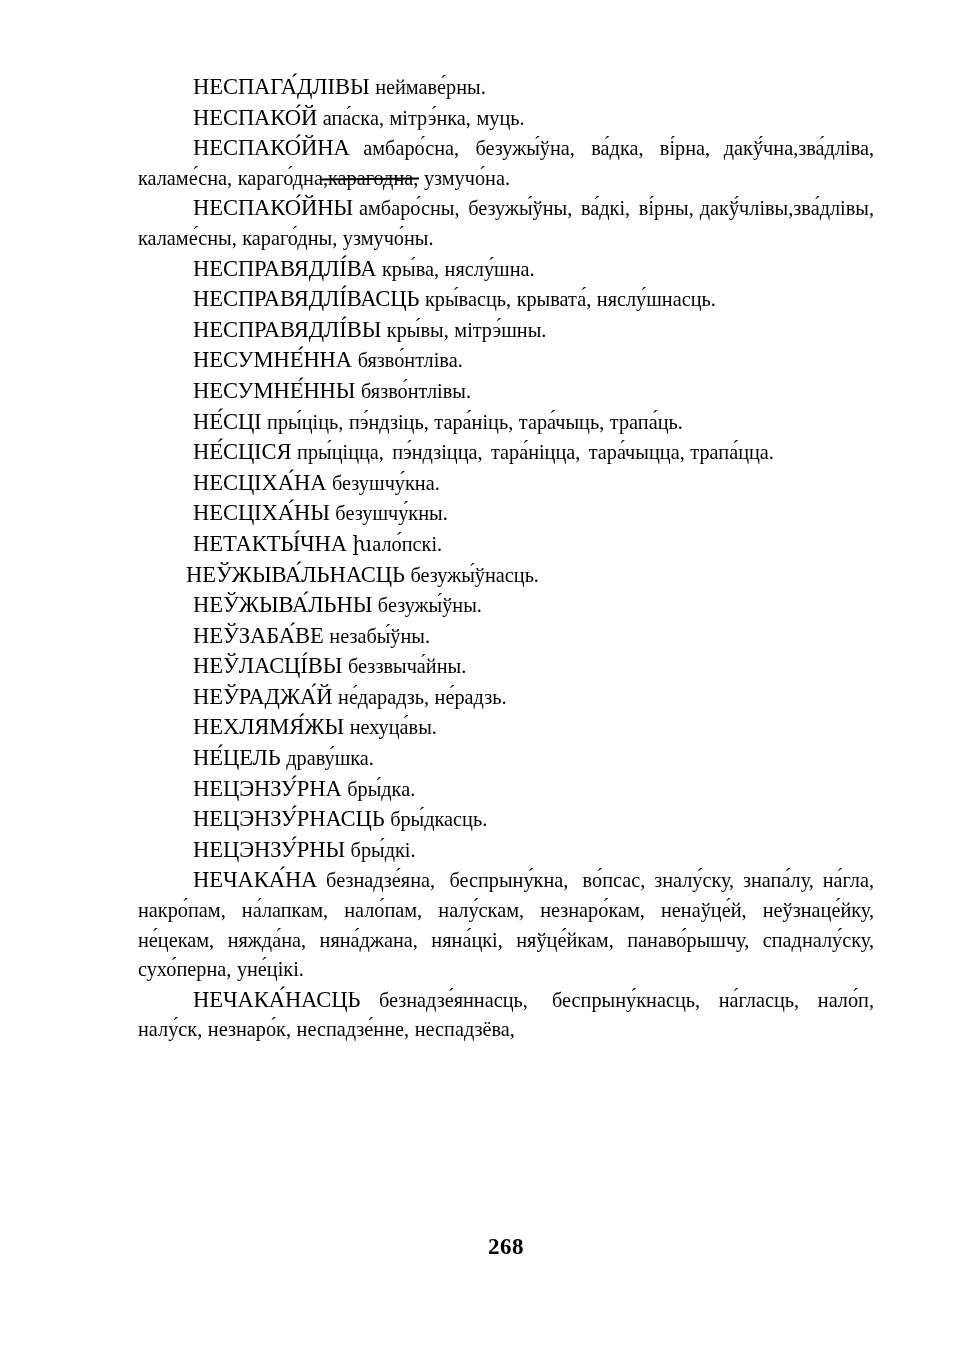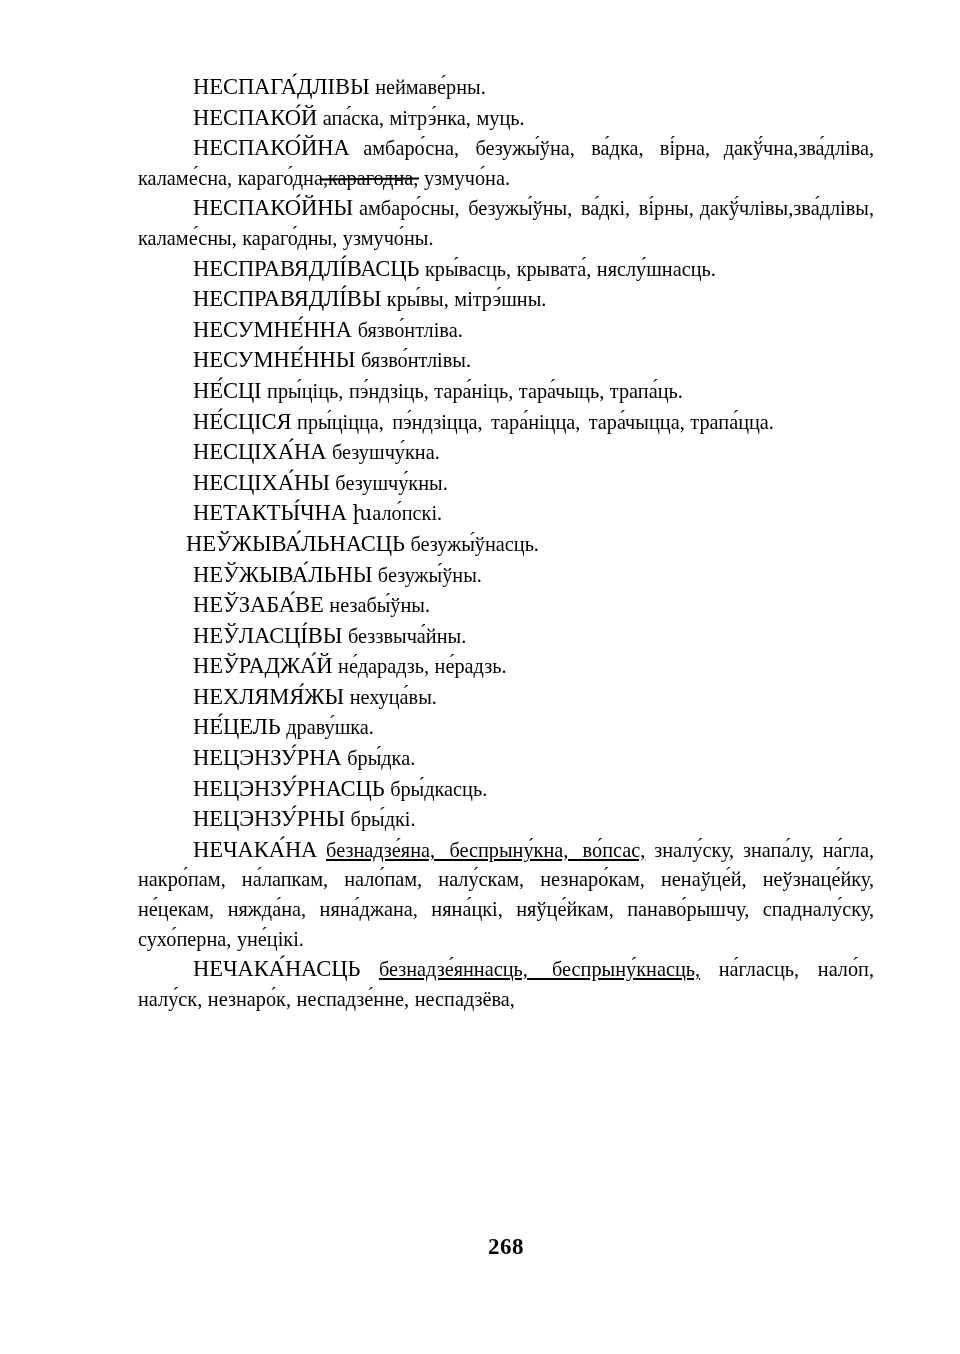--- a/index.html
+++ b/index.html
@@ -77,21 +77,21 @@
     left: -7px;
     right: -1px;
     top: 53%;
     height: 2.2px;
     background: #000000;
     transform: rotate(-0.5deg);
   }
 
   
   .loose { word-spacing: 3.2px; }
-  .looser { word-spacing: 6px; text-decoration: underline; }
+  .looser { word-spacing: 6px; }
 
   #folio {
     position: absolute;
     left: 0;
     top: 1234px;
     width: 960px;
     text-align: center;
     font-size: 23px;
     font-weight: bold;
     font-family: "Liberation Serif", "DejaVu Serif", serif;
@@ -120,20 +120,24 @@
       <span class="gl">дакў́чна,зва́дліва,  каламе́сна,  караго́дна,</span><span class="gl struck">карагодна,</span>
       <span class="gl">узмучо́на.</span>
     </p>
 
     <p class="entry wrap">
       <span class="hw">НЕСПАКО́ЙНЫ</span>
       <span class="gl loose">амбаро́сны, безужы́ўны, ва́дкі, ві́рны,</span>
       <span class="gl">дакў́члівы,зва́длівы, каламе́сны, караго́дны, узмучо́ны.</span>
     </p>
 
+    <p class="entry">
+      <span class="hw">НЕСПРАВЯДЛІ́ВА</span>
+      <span class="gl">кры́ва, няслу́шна.</span>
+    </p>
 
     <p class="entry">
       <span class="hw">НЕСПРАВЯДЛІ́ВАСЦЬ</span>
       <span class="gl">кры́васць, крывата́, няслу́шнасць.</span>
     </p>
 
     <p class="entry">
       <span class="hw">НЕСПРАВЯДЛІ́ВЫ</span>
       <span class="gl">кры́вы, мітрэ́шны.</span>
     </p>

